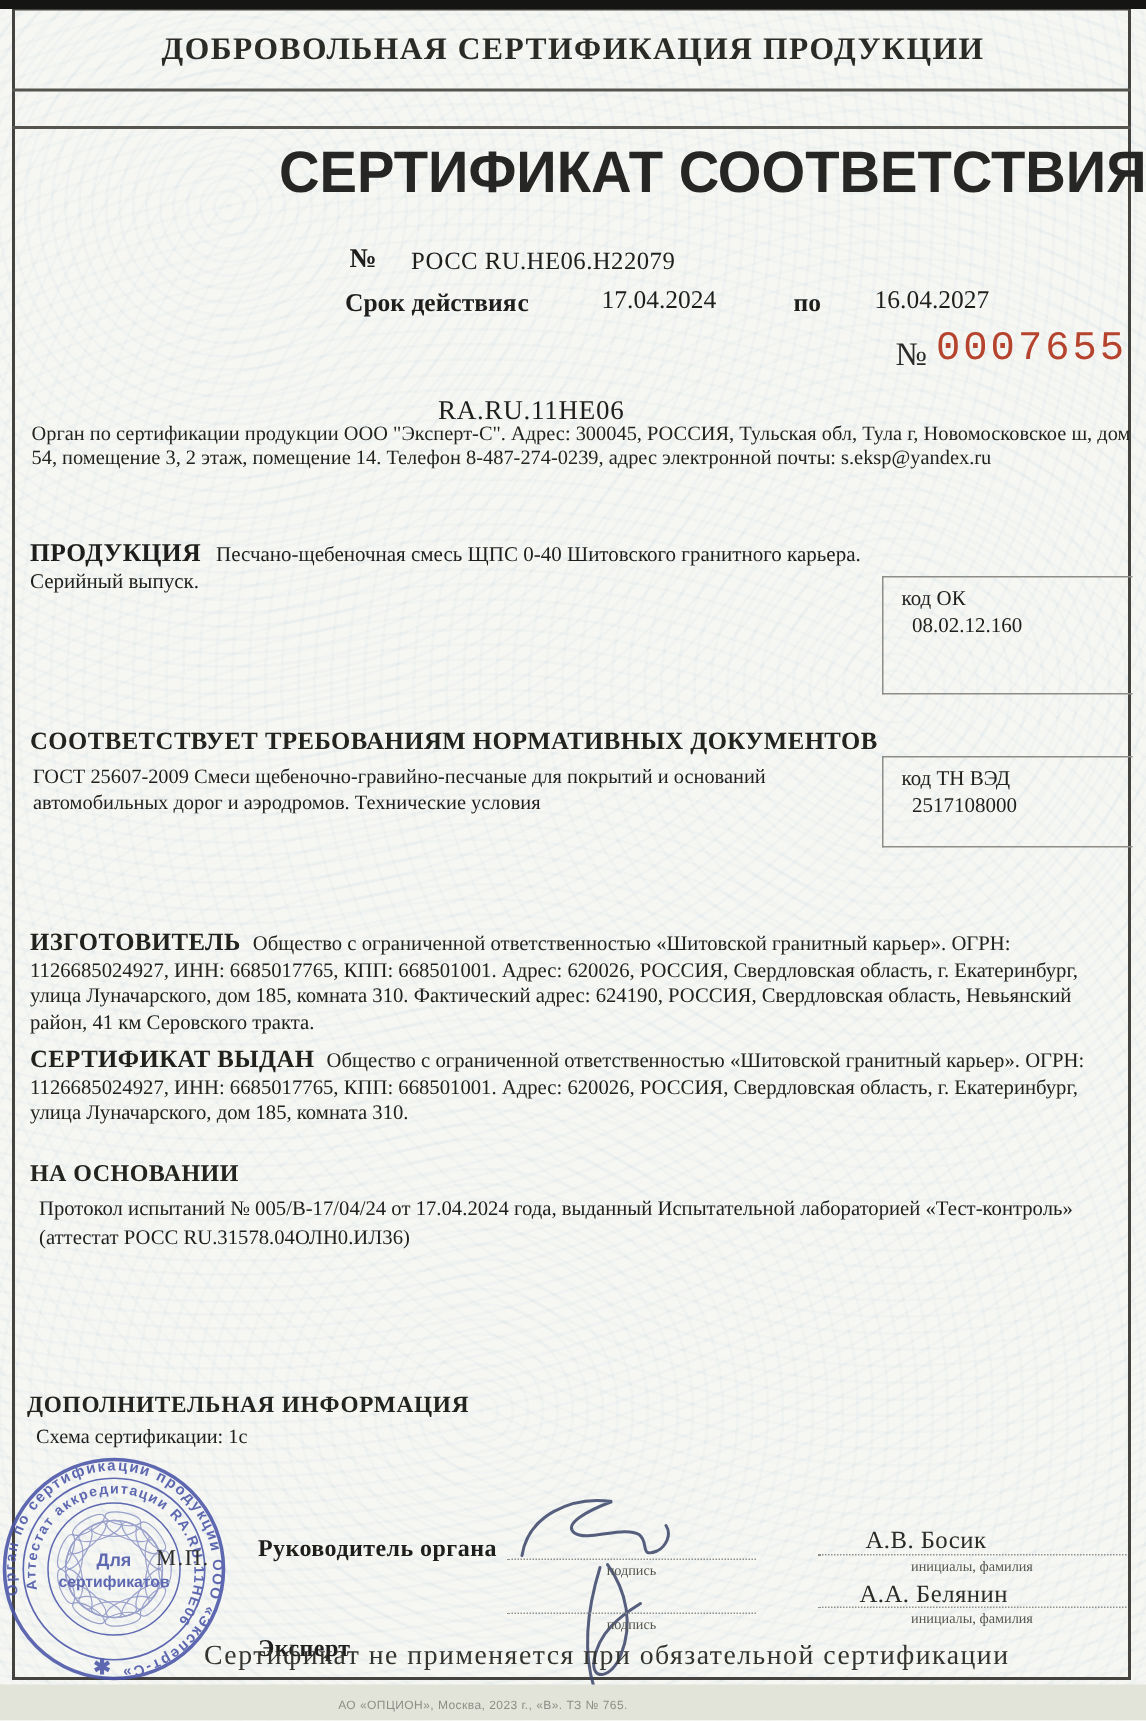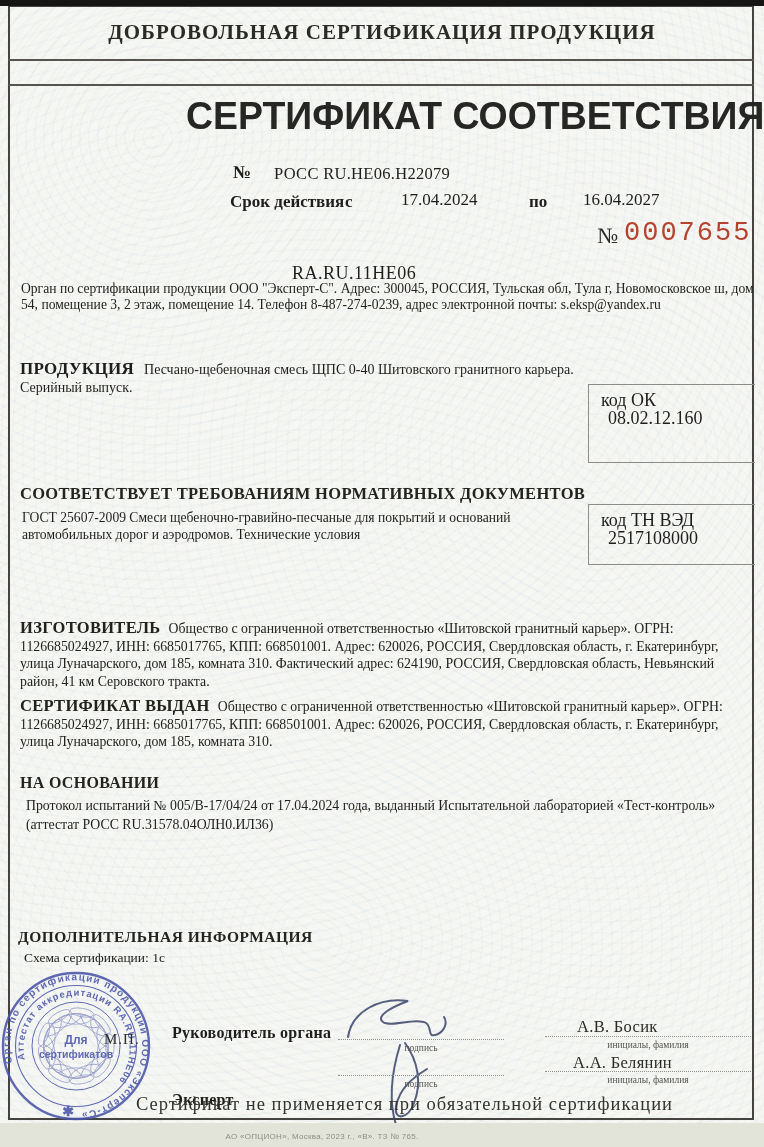--- a/index.html
+++ b/index.html
@@ -29,21 +29,21 @@
   .formno-label{left:597px;top:223px;font-size:22px;color:#2a2a28;}
   .formno{left:624px;top:218px;font-family:"Liberation Mono","DejaVu Sans Mono",monospace;
     font-size:27px;color:#b5432e;letter-spacing:2px;font-weight:normal;}
   .h1{font-weight:bold;font-size:17px;letter-spacing:.3px;color:#23231f;}
   .body-text{font-size:13.6px;line-height:16px;color:#22221e;}
   .org-head{left:20px;top:254px;}
   .org-code{left:292px;top:263px;font-size:18px;letter-spacing:.5px;}
   .org-text{left:21px;top:281px;width:734px;}
   .product-block{left:20px;top:360px;width:566px;font-size:14px;line-height:17.5px;}
   .product-block b{font-size:17px;letter-spacing:.3px;padding-right:10px;}
-  .codebox{border:1px solid #8d8c86;border-right:none;box-sizing:border-box;padding:6px 4px 2px 12px;font-size:18px;line-height:18px;}
+  .codebox{border:1px solid #8d8c86;border-right:none;box-sizing:border-box;padding:6px 4px 2px 12px;font-size:14px;line-height:18px;}
   .codebox .cv{padding-left:7px;}
   .box-ok{left:588px;top:384px;width:167px;height:79px;}
   .box-tnved{left:588px;top:504px;width:167px;height:61px;}
   .conf-head{left:20px;top:484px;font-size:16.5px;}
   .conf-text{left:22px;top:509px;width:562px;font-size:13.6px;line-height:17px;}
   .para{font-size:13.8px;line-height:17.6px;color:#21211d;}
   .para b{font-size:16.5px;letter-spacing:.3px;padding-right:8px;}
   .manu{left:20px;top:619px;width:735px;}
   .issued{left:20px;top:697px;width:735px;}
   .basis-head{left:20px;top:774px;font-size:16px;}
@@ -77,21 +77,21 @@
 </head>
 <body>
 
 <div class="scan">
 
   <div class="abs topbar"></div>
   <div class="abs frame"></div>
   <div class="abs hline" style="left:8px;top:59px;width:746px;"></div>
   <div class="abs hline" style="left:8px;top:84px;width:746px;"></div>
 
-  <div class="abs doc-header">ДОБРОВОЛЬНАЯ СЕРТИФИКАЦИЯ ПРОДУКЦИЯ</div>
+  <div class="abs doc-header">ДОБРОВОЛЬНАЯ СЕРТИФИКАЦИЯ ПРОДУКЦИИ</div>
   <div class="abs cert-title">СЕРТИФИКАТ СООТВЕТСТВИЯ</div>
 
   <span class="abs ser regline-label">№</span>
   <span class="abs ser regline-num">РОСС RU.HE06.H22079</span>
 
   <span class="abs ser val-label">Срок действия</span>
   <span class="abs ser val-c">с</span>
   <span class="abs ser val-from">17.04.2024</span>
   <span class="abs ser val-po">по</span>
   <span class="abs ser val-to">16.04.2027</span>

